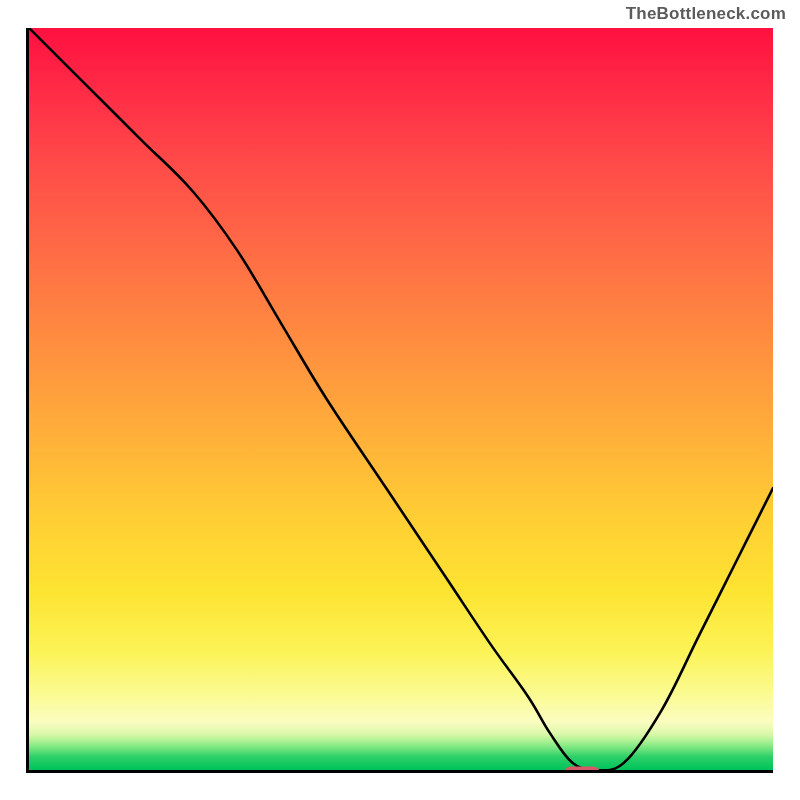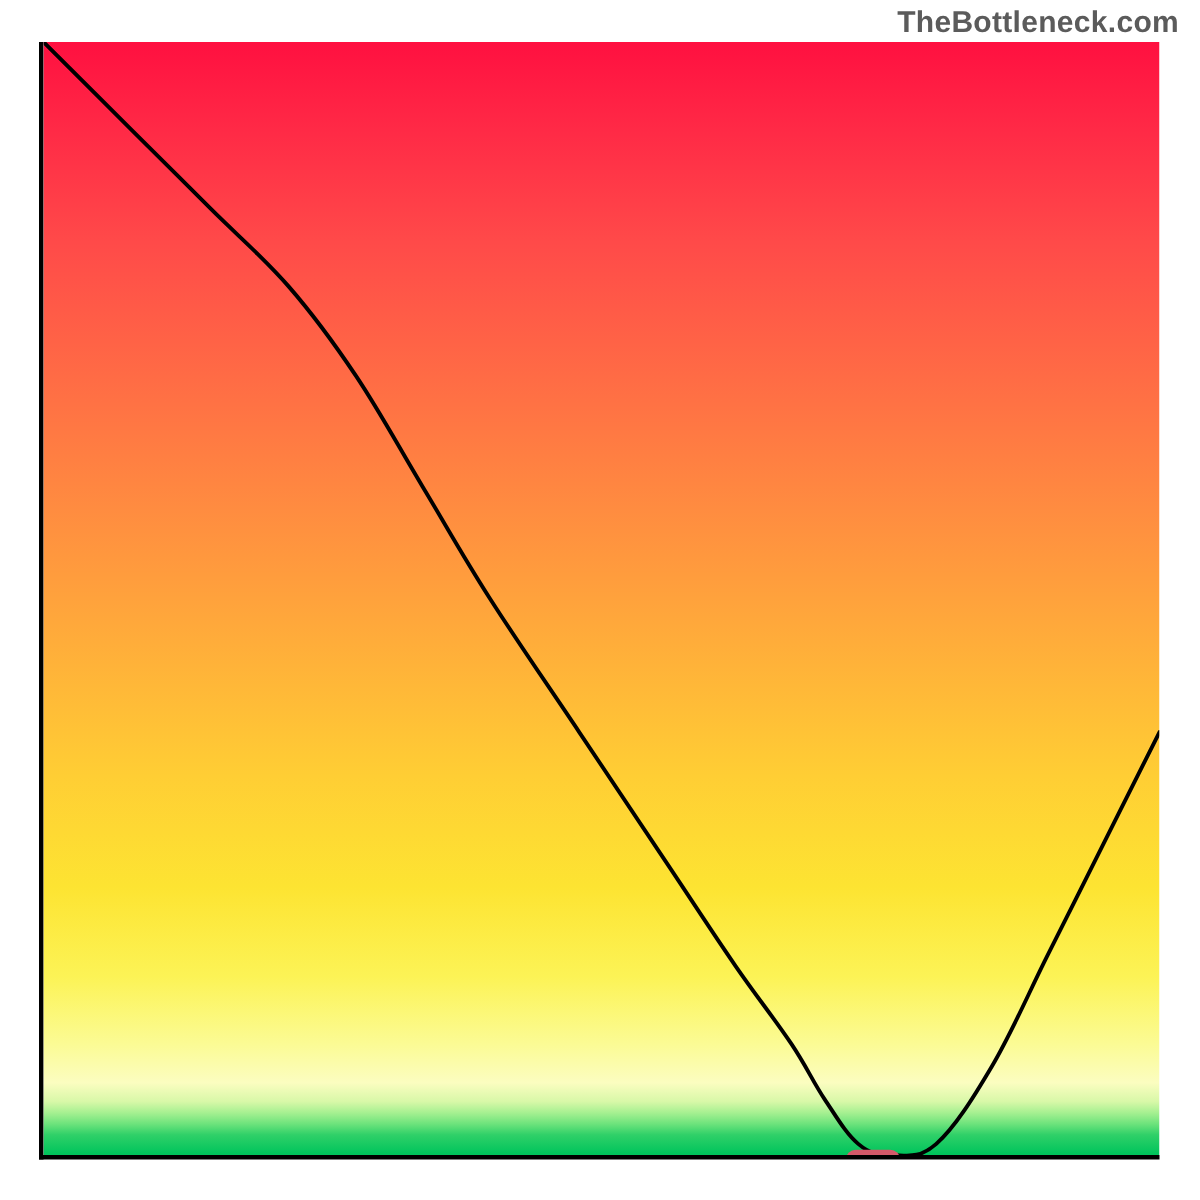--- a/index.html
+++ b/index.html
@@ -13,21 +13,21 @@
   }
   .wrap {
     position: relative;
     width: 800px;
     height: 800px;
   }
   .watermark {
     position: absolute;
     top: 4px;
     right: 14px;
-    font-size: 20px;
+    font-size: 17px;
     font-weight: 600;
     color: #5b5b5b;
     letter-spacing: 0.2px;
     z-index: 10;
     user-select: none;
     text-align: right;
   }
   .plot {
     position: absolute;
     left: 26px;

